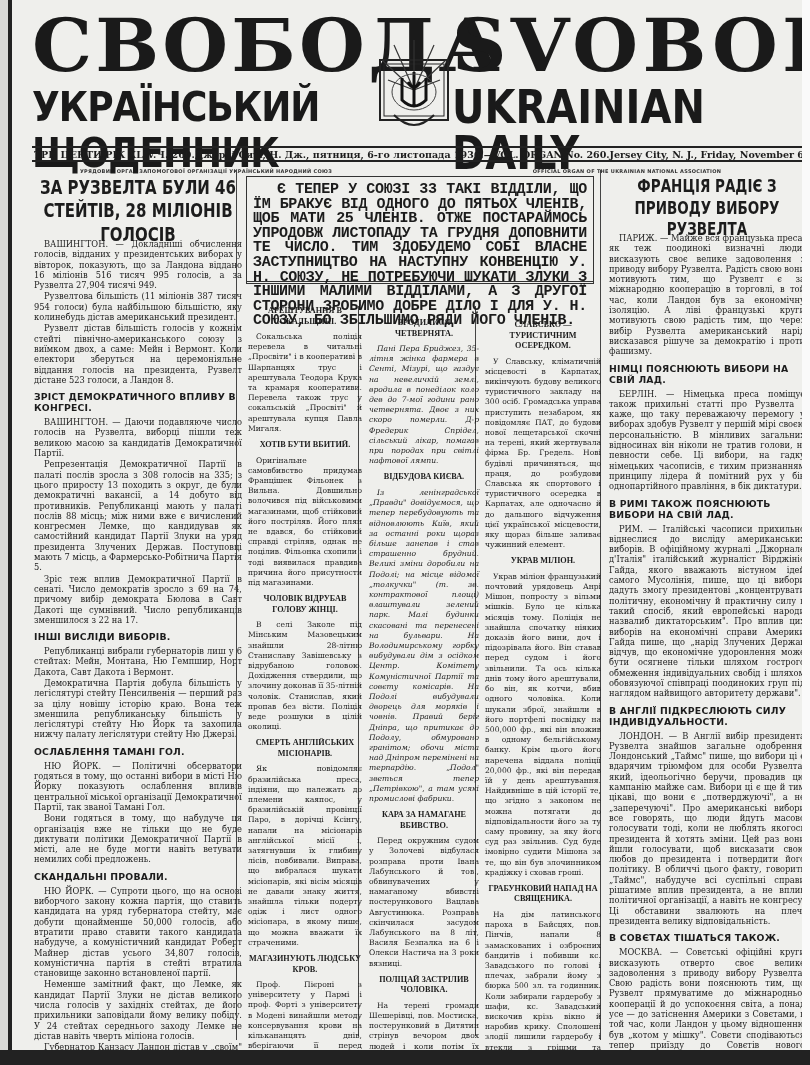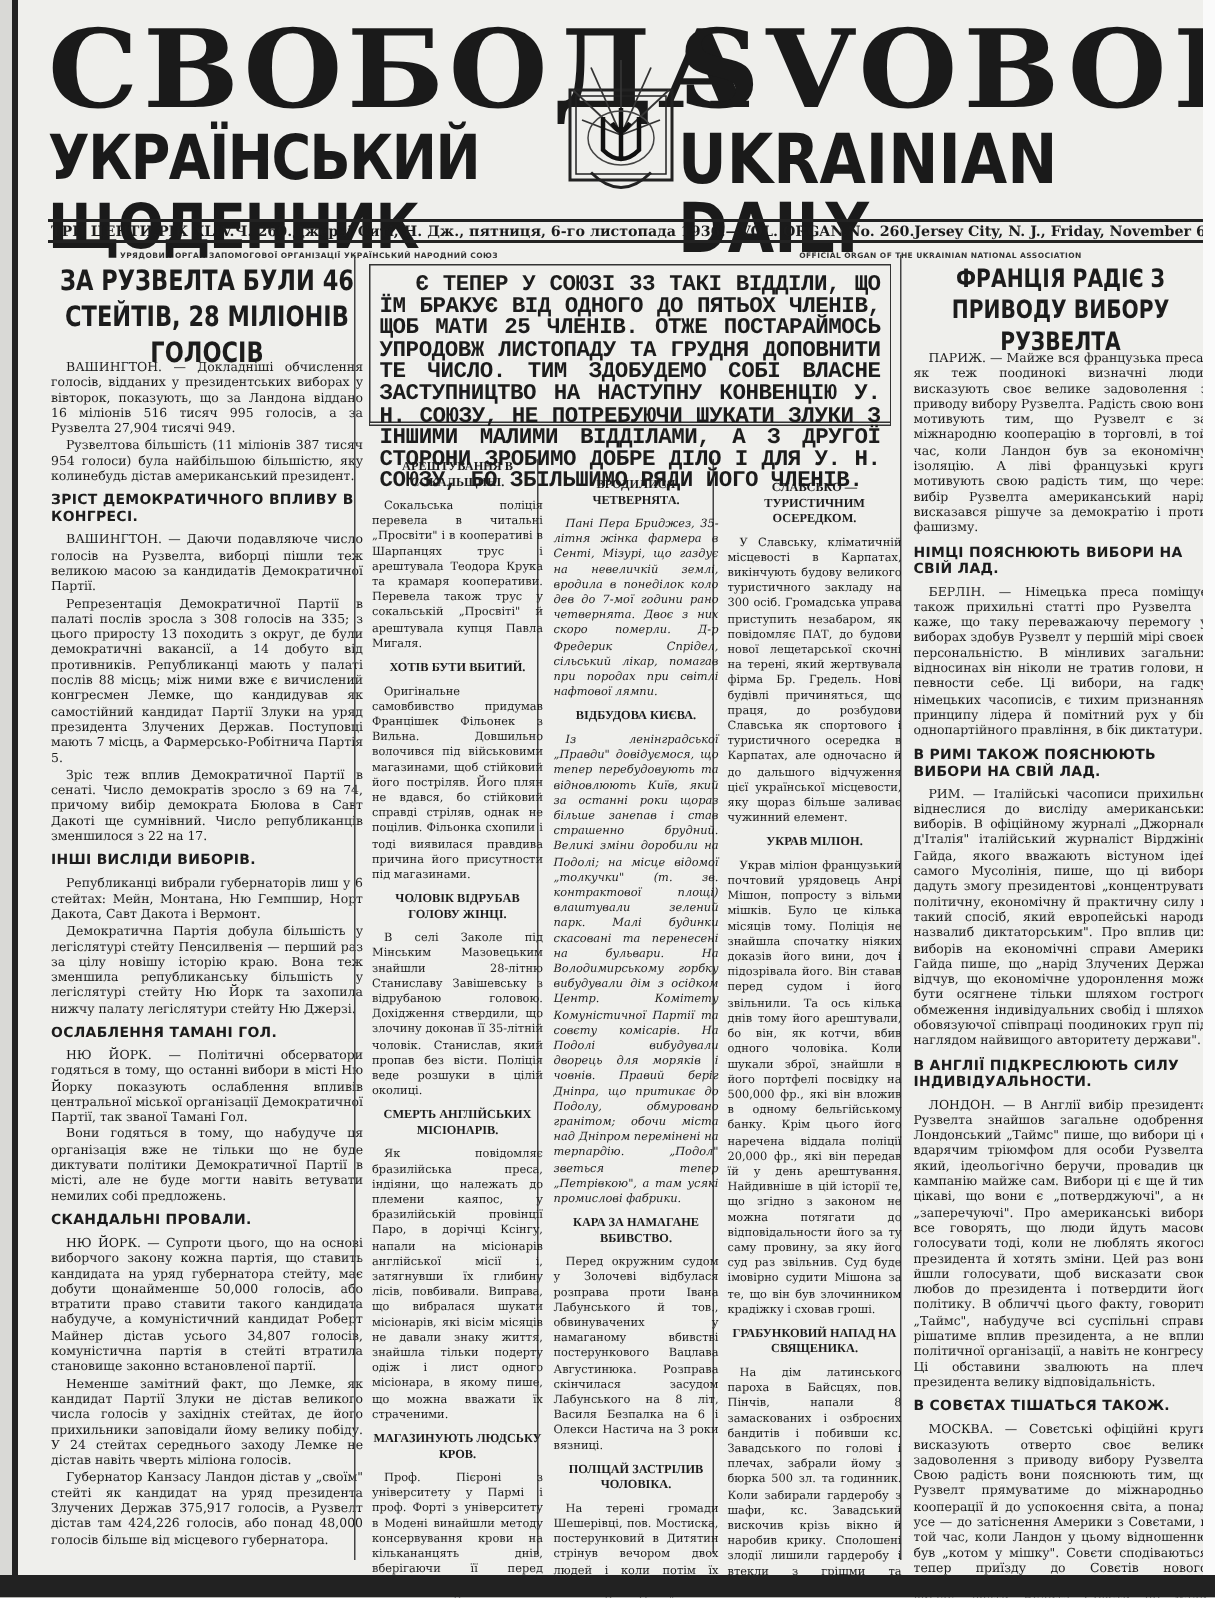--- a/index.html
+++ b/index.html
@@ -133,20 +133,21 @@
     <span>VOL. ORGAN.</span>
     <span>No. 260.</span>
     <span>Jersey City, N. J., Friday, November 6, 1936.</span>
 
   </div>
 
   <div class="col colA">
     <div class="bighd">ЗА РУЗВЕЛТА БУЛИ 46 СТЕЙТІВ, 28 МІЛІОНІВ ГОЛОСІВ</div>
     <p>ВАШИНГТОН. — Докладніші обчислення голосів, відданих у президентських виборах у вівторок, показують, що за Ландона віддано 16 міліонів 516 тисяч 995 голосів, а за Рузвелта 27,904 тисячі 949.</p>
     <p>Рузвелтова більшість (11 міліонів 387 тисяч 954 голоси) була найбільшою більшістю, яку колинебудь дістав американський президент.</p>
+    <p>Рузвелт дістав більшість голосів у кожнім стейті північно-американського союзу з виїмком двох, а саме: Мейн і Вермонт. Коли електори зберуться на церемоніяльне віддання голосів на президента, Рузвелт дістане 523 голоси, а Ландон 8.</p>
     <div class="hd">ЗРІСТ ДЕМОКРАТИЧНОГО ВПЛИВУ В КОНГРЕСІ.</div>
     <p>ВАШИНГТОН. — Даючи подавляюче число голосів на Рузвелта, виборці пішли теж великою масою за кандидатів Демократичної Партії.</p>
     <p>Репрезентація Демократичної Партії в палаті послів зросла з 308 голосів на 335; з цього приросту 13 походить з округ, де були демократичні вакансії, а 14 добуто від противників. Републиканці мають у палаті послів 88 місць; між ними вже є вичислений конгресмен Лемке, що кандидував як самостійний кандидат Партії Злуки на уряд президента Злучених Держав. Поступовці мають 7 місць, а Фармерсько-Робітнича Партія 5.</p>
     <p>Зріс теж вплив Демократичної Партії в сенаті. Число демократів зросло з 69 на 74, причому вибір демократа Бюлова в Савт Дакоті ще сумнівний. Число републиканців зменшилося з 22 на 17.</p>
     <div class="hd">ІНШІ ВИСЛІДИ ВИБОРІВ.</div>
     <p>Републиканці вибрали губернаторів лиш у 6 стейтах: Мейн, Монтана, Ню Гемпшир, Норт Дакота, Савт Дакота і Вермонт.</p>
     <p>Демократична Партія добула більшість у легіслятурі стейту Пенсилвенія — перший раз за цілу новішу історію краю. Вона теж зменшила републиканську більшість у легіслятурі стейту Ню Йорк та захопила нижчу палату легіслятури стейту Ню Джерзі.</p>
     <div class="hd">ОСЛАБЛЕННЯ ТАМАНІ ГОЛ.</div>
     <p>НЮ ЙОРК. — Політичні обсерватори годяться в тому, що останні вибори в місті Ню Йорку показують ослаблення впливів центральної міської організації Демократичної Партії, так званої Тамані Гол.</p>
     <p>Вони годяться в тому, що набудуче ця організація вже не тільки що не буде диктувати політики Демократичної Партії в місті, але не буде могти навіть ветувати немилих собі предложень.</p>

